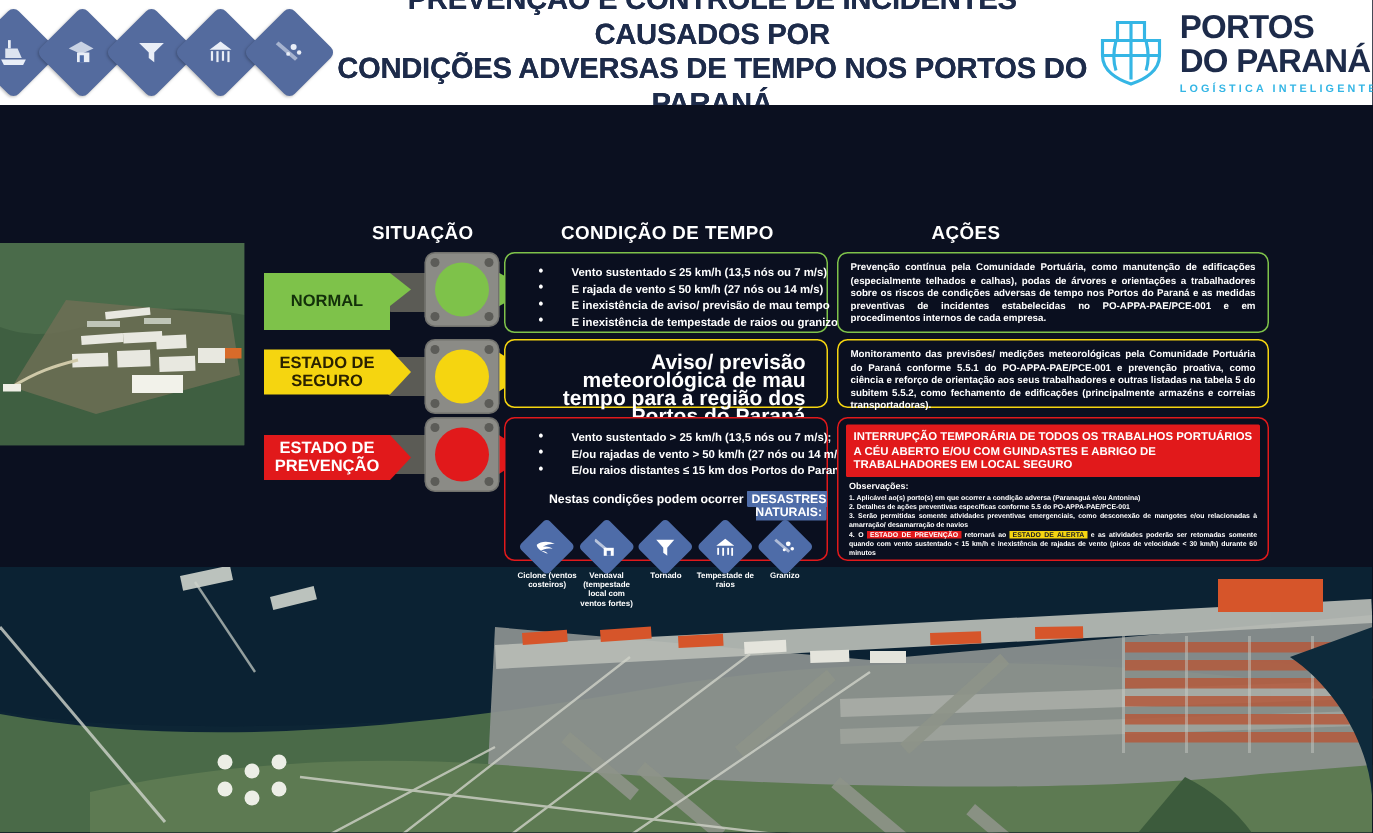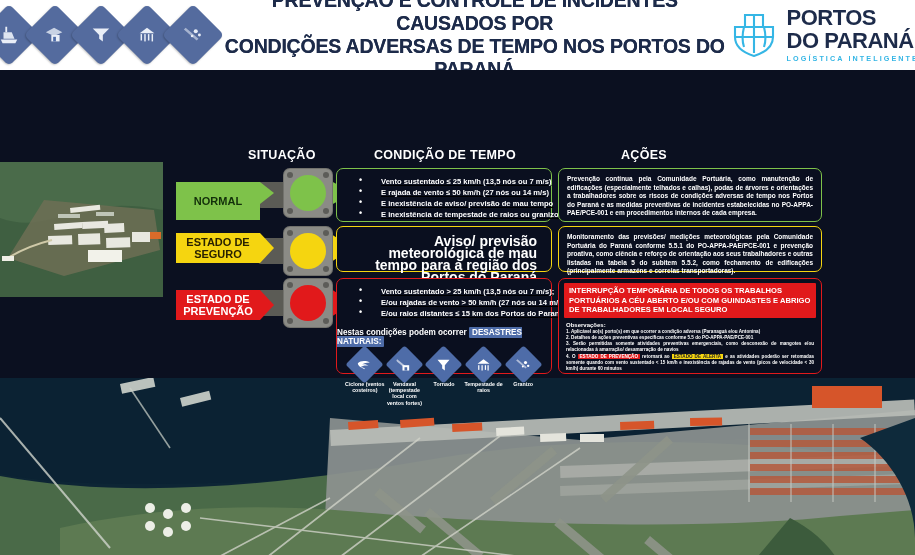--- a/index.html
+++ b/index.html
@@ -141,46 +141,46 @@
     position: absolute; left: 258px; width: 34px; height: 26px;
     background: #5b5b55; z-index: 2; border-radius: 3px 0 0 3px;
   }
 
   
   .cbox {
     position: absolute; border: 1.3px solid; border-radius: 7px;
     background: #0a0f1f; z-index: 3;
   }
   .cond-box { left: 336px; width: 216px; }
-  .act-box  { left: 558px; width: 264px; }
+  .act-box  { left: 558px; width: 288px; }
   .bdr-green  { border-color: #7ec24a; }
   .bdr-yellow { border-color: #f5d510; }
   .bdr-red    { border-color: #e1191b; }
 
-  .cond-list { list-style: none; padding: 7px 6px 6px 10px; text-decoration: underline; }
+  .cond-list { list-style: none; padding: 7px 6px 6px 10px; }
   .cond-list li {
     position: relative; color: #ffffff; font-size: 7.6px; font-weight: bold;
     line-height: 11px; padding-left: 34px; white-space: nowrap;
   }
   .cond-list li::before {
     content: "•"; position: absolute; left: 12px; top: -1px;
     color: #ffffff; font-size: 9px;
   }
   .cond-plain {
     color: #ffffff; font-size: 14px; font-weight: bold; text-align: right;
     line-height: 12px; padding: 8px 14px;
   }
   .act-text {
     color: #ffffff; font-size: 6.5px; font-weight: bold; line-height: 8.6px;
     padding: 6px 8px; text-align: justify;
   }
 
   
   .desastres-line {
-    text-align: left; color: #ffffff; font-weight: bold; font-size: 8.2px;
+    text-align: right; color: #ffffff; font-weight: bold; font-size: 8.2px;
     margin-top: 3px;
   }
   .desastres-hl {
     background: #4e6ca8; color: #ffffff; padding: 1px 3px; border-radius: 1px;
   }
   .dis-row {
     display: flex; justify-content: space-between; align-items: flex-start;
     padding: 5px 8px 4px 8px;
   }
   .dis-item { width: 40px; text-align: center; }

